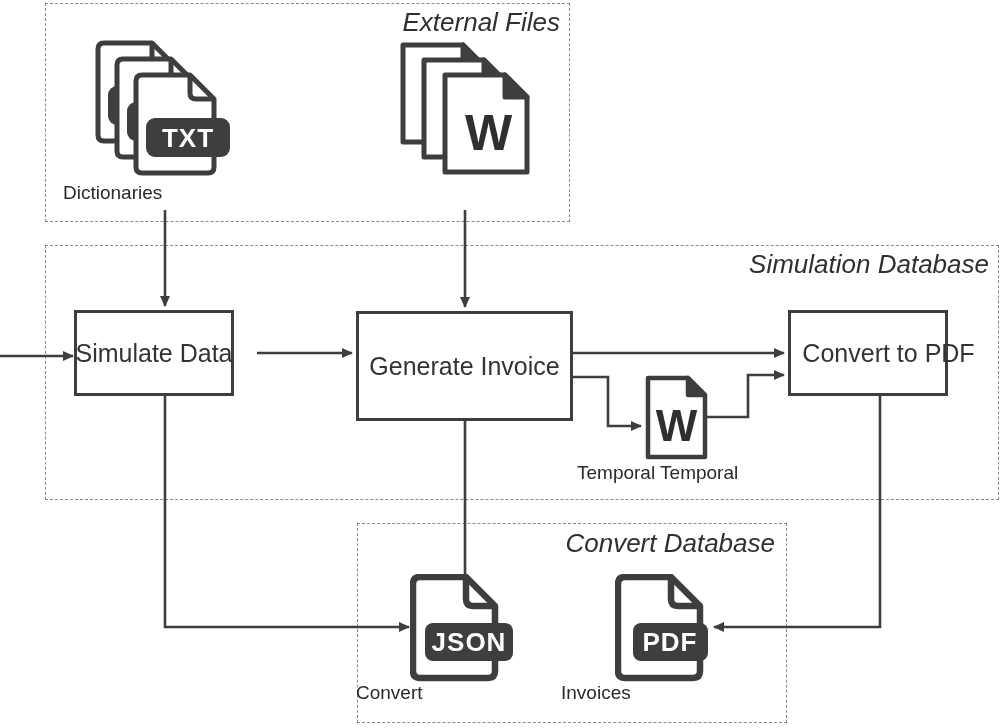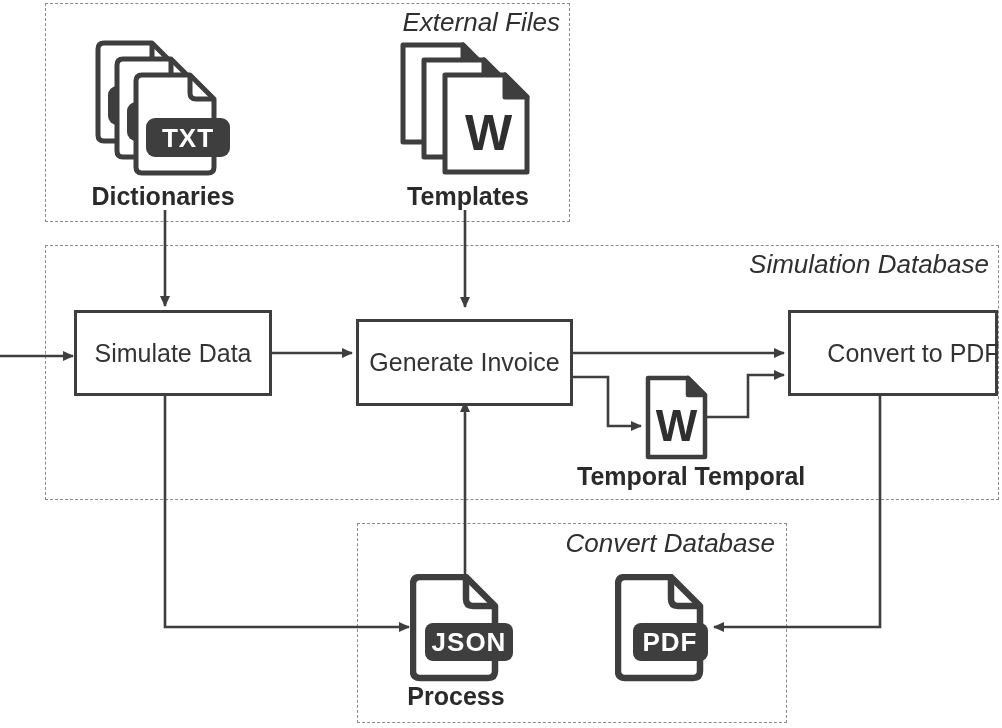--- a/index.html
+++ b/index.html
@@ -41,23 +41,23 @@
   .node {
     position: absolute;
     background: #ffffff;
     border: 3px solid #3e3e3e;
     box-sizing: border-box;
     display: flex; align-items: center; justify-content: center;
     font-size: 25px; color: #333333;
     z-index: 3;
     white-space: nowrap;
   }
-  #n-simulate { left: 74px;  top: 310px; width: 198px; height: 86px; }
-  #n-generate { left: 356px; top: 319px; width: 217px; height: 87px; }
-  #n-convert  { left: 788px; top: 310px; width: 210px; height: 86px; padding-left: 41px; }
+  #n-simulate { left: 74px;  top: 310px; width: 160px; height: 86px; }
+  #n-generate { left: 356px; top: 311px; width: 217px; height: 110px; }
+  #n-convert  { left: 788px; top: 310px; width: 160px; height: 86px; padding-left: 41px; }
   
   .icon { position: absolute; z-index: 3; }
   #i-dicts    { left: 95px;  top: 40px; }
   #i-templ    { left: 400px; top: 42px; }
   #i-temporal { left: 645px; top: 374px; }
   #i-json     { left: 410px; top: 574px; }
   #i-pdf      { left: 615px; top: 574px; }
   .icon .page   { fill: #ffffff; stroke: #3e3e3e; stroke-linejoin: round; }
   .icon .foldln { fill: none;    stroke: #3e3e3e; stroke-linejoin: round; }
   .icon .flap   { fill: #3e3e3e; stroke: #3e3e3e; stroke-linejoin: round; }
@@ -67,23 +67,22 @@
     font-weight: 800;
     text-anchor: middle;
   }
   .icon text.badge-txt { fill: #ffffff; font-size: 26px; letter-spacing: 1px; }
   .icon text.wglyph    { fill: #2f2f2f; font-size: 50px; letter-spacing: -1px; }
   .icon text.wglyph-sm { fill: #2f2f2f; font-size: 44px; letter-spacing: -1px; }
   
   .caption {
     position: absolute;
     width: 200px;
-    text-align: center;
-    font-size: 25px;
-    font-weight: bold;
+    font-size: 19px;
+    font-weight: normal;
     color: #2a2a2a;
     z-index: 3;
     white-space: nowrap;
   }
   #c-dicts    { left: 63px;  top: 182px; }
   #c-templ    { left: 368px; top: 182px; }
   #c-temporal { left: 577px; top: 462px; }
   #c-labels   { left: 356px; top: 682px; }
   #c-invoices { left: 561px; top: 682px; }
 </style>
@@ -185,17 +184,17 @@
   </svg>
 
   <svg class="icon" id="i-pdf" width="100" height="112" viewBox="0 0 100 112">
     <path class="page" stroke-width="6.5" d="M 56 3 L 85 32 V 97 Q 85 104 78 104 H 10 Q 3 104 3 97 V 10 Q 3 3 10 3 Z"></path>
     <path class="foldln" stroke-width="6.5" d="M 56 3 V 25 Q 56 32 63 32 H 85"></path>
     <rect class="badge" x="18" y="49" width="75" height="38" rx="8"></rect>
     <text class="badge-txt" x="55" y="77">PDF</text>
   </svg>
 
   <div class="caption" id="c-dicts">Dictionaries</div>
-  <div class="caption" id="c-templ">Templates</div>
   <div class="caption" id="c-temporal">Temporal Temporal</div>
-  <div class="caption" id="c-labels">Process</div>
+  <div class="caption" id="c-labels">Convert</div>
+  <div class="caption" id="c-invoices">Invoices</div>
 
 </div>
 
 </body></html>

